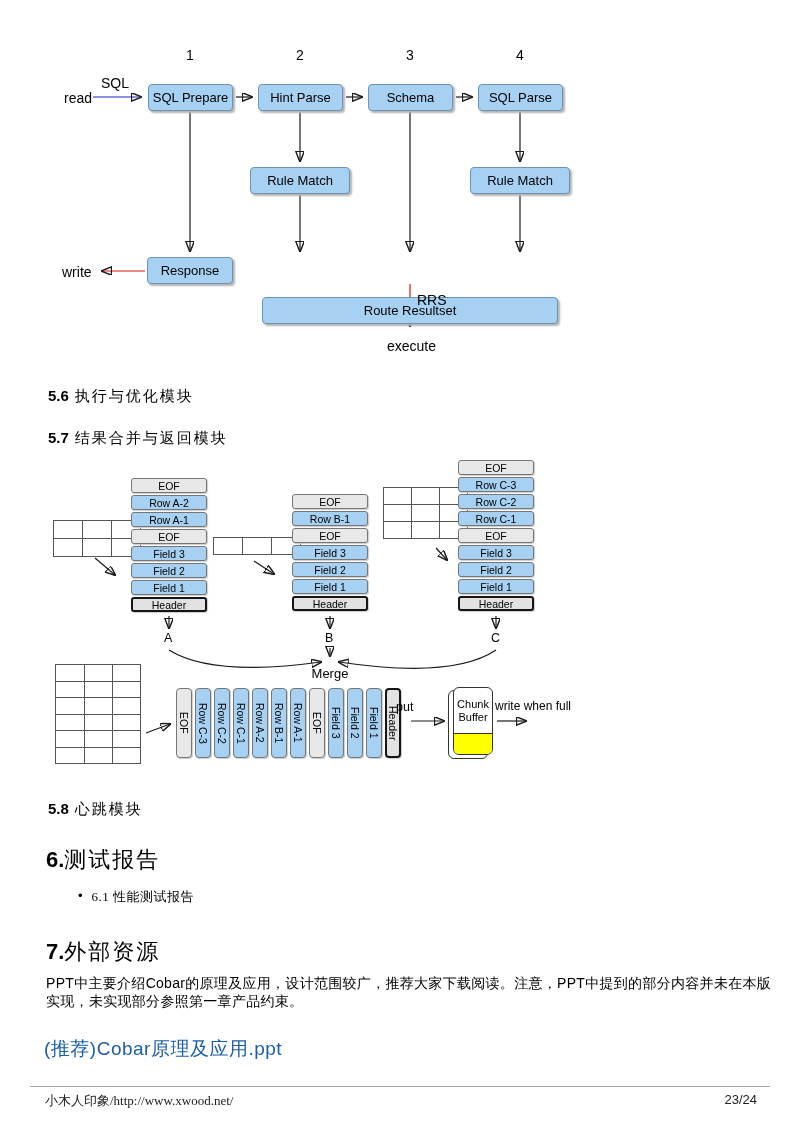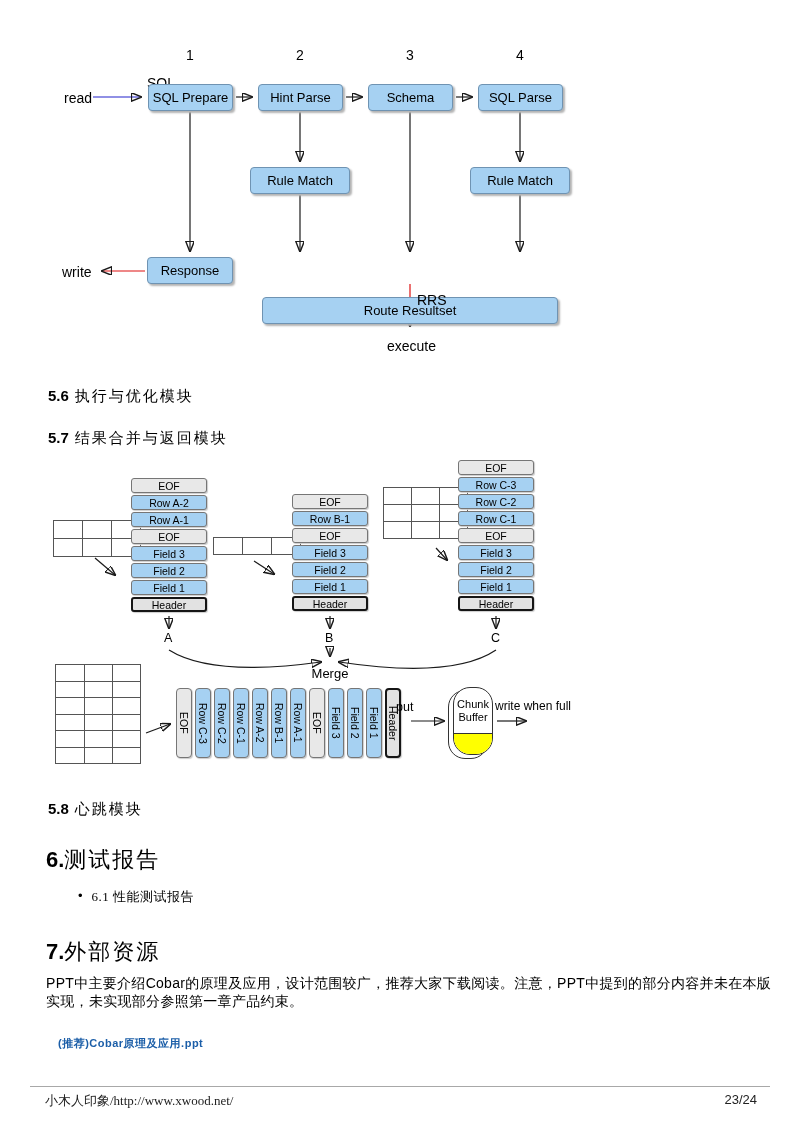--- a/index.html
+++ b/index.html
@@ -31,40 +31,40 @@
   .cell.gray { background: var(--box-gray, #e8e8e8); }
   .cell.header { background: #e2e2e2; border: 2px solid #151515; }
   .mrow { position: absolute; z-index: 2; display: flex; gap: 3px; }
   .vcell { width: 16px; height: 70px; writing-mode: vertical-rl;
     display: flex; align-items: center; justify-content: center; font-size: 10.5px;
     background: var(--box-blue, #a6d1f2); border: 1px solid #767676;
     border-radius: 4px; box-shadow: 1px 1px 1px #cccccc; }
   .vcell.gray { background: var(--box-gray, #e8e8e8); }
   .vcell.header { background: #e2e2e2; border: 2px solid #151515; }
   .chunk-card { position: absolute; z-index: 2; width: 40px; height: 69px;
-    background: #fff; border: 1px solid #333; border-radius: 17px; }
+    background: #fff; border: 1px solid #333; border-radius: 6px; }
   .chunk-front { z-index: 3; height: 68px; overflow: hidden; display: flex; flex-direction: column; }
   .cb-label { flex: 1; display: flex; align-items: center; justify-content: center;
     text-align: center; font-size: 11px; line-height: 1.15; }
   .cb-yellow { height: 21px; background: var(--buffer-yellow, #ffff00); border-top: 1px solid #333; }
 
   
   .h-sub { position: absolute; z-index: 2; font-size: 15px; white-space: nowrap; }
   .h-sub .h-num { font-weight: bold; margin-right: 6px; }
   .h-sub .h-title, .h-big .h-title, .cjk {
     font-family: "Liberation Serif", "DejaVu Serif", serif; letter-spacing: 2px; }
   .h-big { position: absolute; z-index: 2; font-size: 22px; white-space: nowrap; }
   .h-big .h-num { font-weight: bold; }
   .bullet-item { position: absolute; z-index: 2; font-size: 13px; display: flex; gap: 9px; }
   .bullet-item::before { content: "•"; font-size: 13px; }
   .para { position: absolute; z-index: 2; width: 732px; font-size: 14px;
     line-height: 18px; letter-spacing: 0.3px;
     font-family: "Liberation Sans", "Liberation Serif", serif; }
-  .doc-link { position: absolute; z-index: 2; font-size: 11px; font-weight: bold;
-    color: var(--link-blue, #1b5ea8); text-decoration: none; letter-spacing: 0.5px; margin-left: 14px; }
+  .doc-link { position: absolute; z-index: 2; font-size: 19px; font-weight: normal;
+    color: var(--link-blue, #1b5ea8); text-decoration: none; letter-spacing: 0.5px; }
   .footer-line { position: absolute; z-index: 2; height: 1px; background: #a8a8a8; }
   .footer-text { position: absolute; z-index: 2; font-size: 13px; color: #222; }
 </style>
 </head>
 <body>
 
 <svg class="overlay" width="800" height="1130" viewBox="0 0 800 1130">
   <defs>
     <marker id="ab" markerWidth="9" markerHeight="8" refX="8" refY="3.5" orient="auto">
       <path d="M0,0 L9,3.5 L0,7 Z" fill="#1a1a1a" stroke="none"></path>
@@ -136,21 +136,21 @@
     <line x1="497" y1="721" x2="526" y2="721" marker-end="url(#ab)"></line>
   </g>
 </svg>
 
 <div class="step-num" style="left:175px;top:47px;">1</div>
 <div class="step-num" style="left:285px;top:47px;">2</div>
 <div class="step-num" style="left:395px;top:47px;">3</div>
 <div class="step-num" style="left:505px;top:47px;">4</div>
 
 <div class="lbl" style="left:64px;top:90px;">read</div>
-<div class="lbl" style="left:101px;top:75px;margin-left:46px;">SQL</div>
+<div class="lbl" style="left:101px;top:75px;">SQL</div>
 
 <div class="flow-box" style="left:148px;top:84px;width:85px;">SQL Prepare</div>
 <div class="flow-box" style="left:258px;top:84px;width:85px;">Hint Parse</div>
 <div class="flow-box" style="left:368px;top:84px;width:85px;">Schema</div>
 <div class="flow-box" style="left:478px;top:84px;width:85px;">SQL Parse</div>
 <div class="flow-box" style="left:250px;top:167px;width:100px;">Rule Match</div>
 <div class="flow-box" style="left:470px;top:167px;width:100px;">Rule Match</div>
 <div class="flow-box" style="left:147px;top:257px;width:86px;">Response</div>
 <div class="flow-box" style="left:262px;top:257px;width:296px;margin-top:40px;">Route Resultset</div>
 

